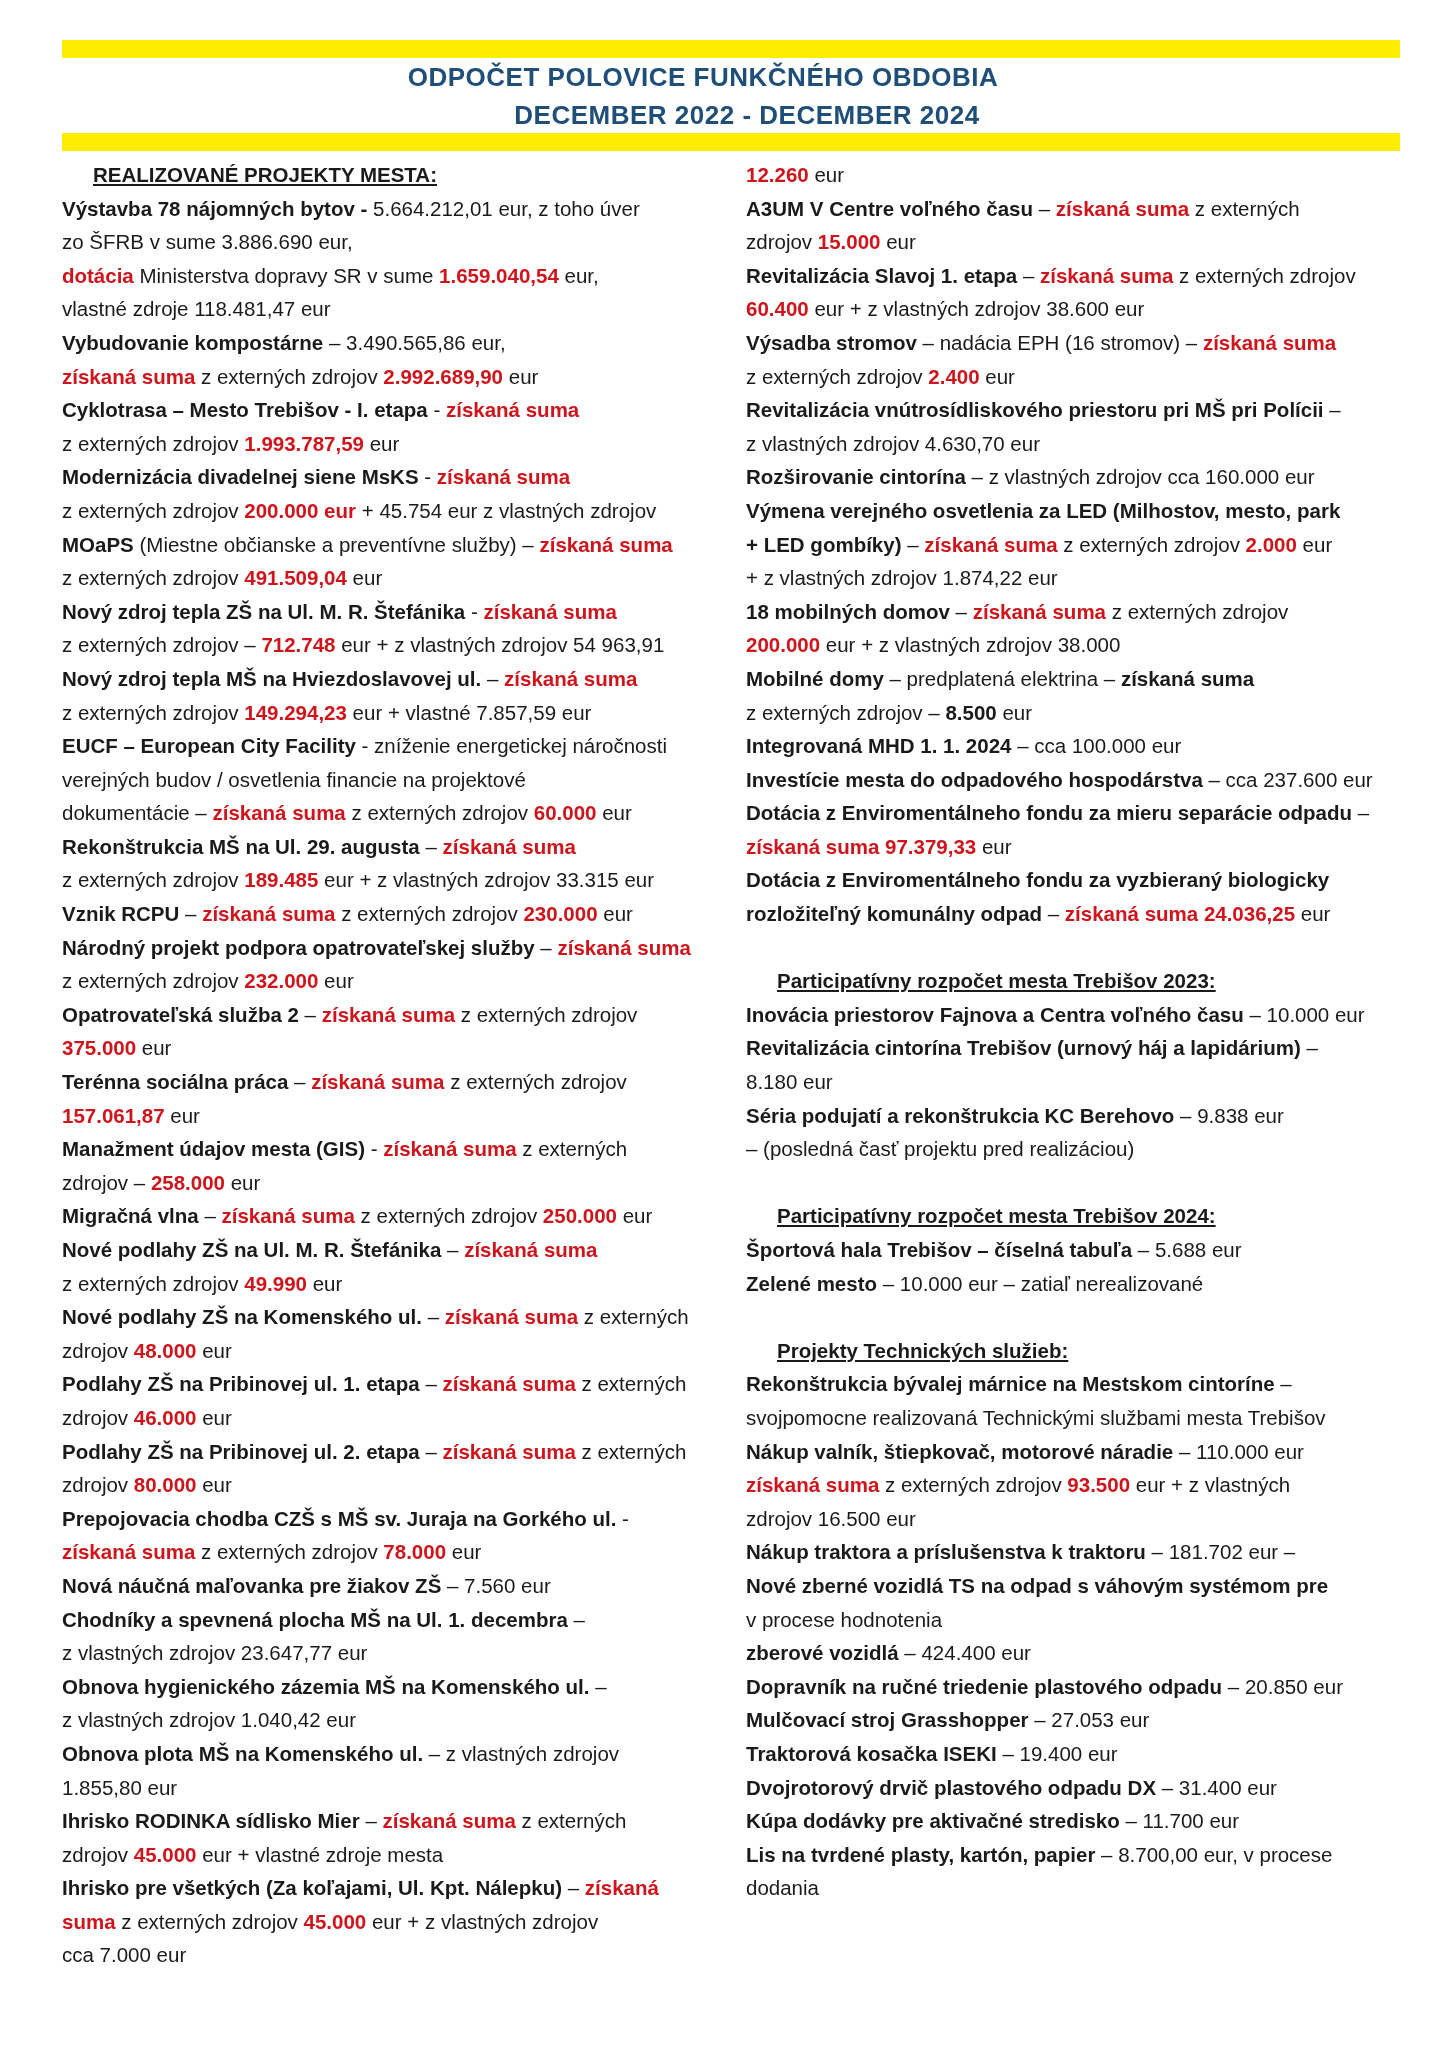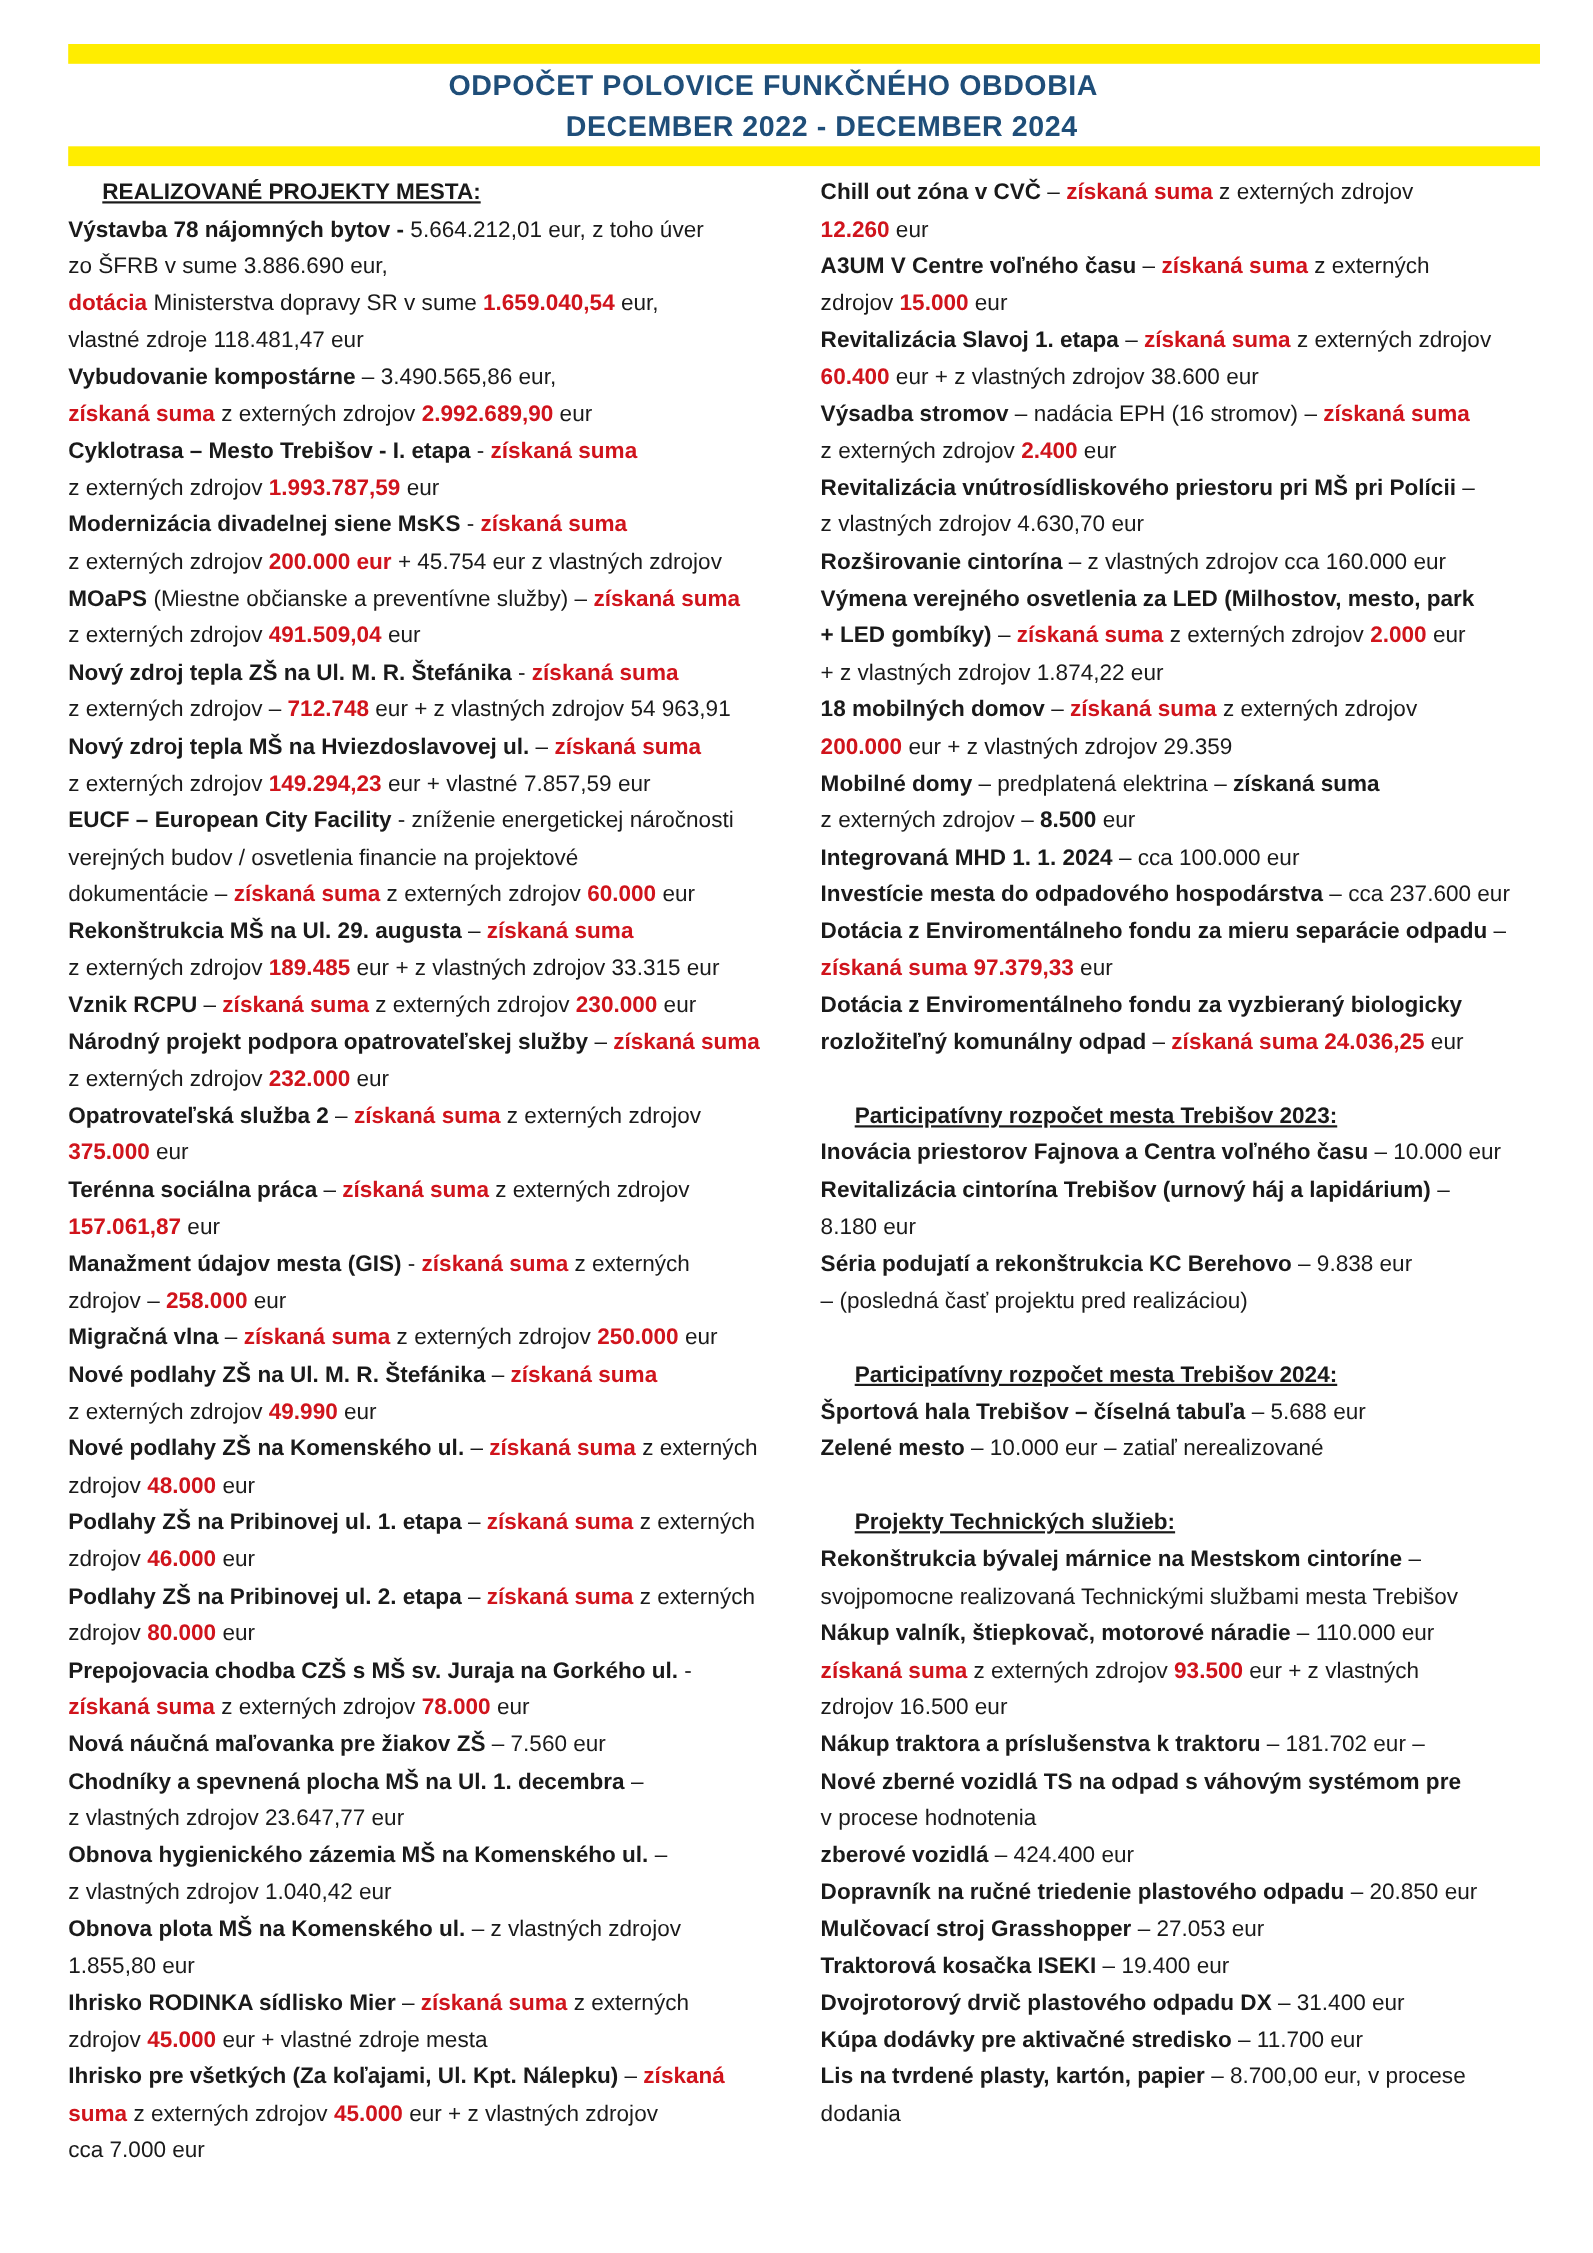--- a/index.html
+++ b/index.html
@@ -80,36 +80,35 @@
     <div class="line"><span class="seg-n">z vlastných zdrojov 1.040,42 eur</span></div>
     <div class="line"><span class="seg-b">Obnova plota MŠ na Komenského ul.</span><span class="seg-n"> – z vlastných zdrojov</span></div>
     <div class="line"><span class="seg-n">1.855,80 eur</span></div>
     <div class="line"><span class="seg-b">Ihrisko RODINKA sídlisko Mier</span><span class="seg-n"> – </span><span class="seg-r">získaná suma</span><span class="seg-n"> z externých</span></div>
     <div class="line"><span class="seg-n">zdrojov </span><span class="seg-r">45.000</span><span class="seg-n"> eur + vlastné zdroje mesta</span></div>
     <div class="line"><span class="seg-b">Ihrisko pre všetkých (Za koľajami, Ul. Kpt. Nálepku)</span><span class="seg-n"> – </span><span class="seg-r">získaná</span></div>
     <div class="line"><span class="seg-r">suma</span><span class="seg-n"> z externých zdrojov </span><span class="seg-r">45.000</span><span class="seg-n"> eur + z vlastných zdrojov</span></div>
     <div class="line"><span class="seg-n">cca 7.000 eur</span></div>
   </div>
 <div class="col right" id="col-right">
-    <div class="line"><span class="seg-b">Chill out zóna v CVČ</span><span class="seg-n"> – </span><span class="seg-r">získaná suma</span><span class="seg-n"> z externých zdrojov</span></div>
     <div class="line"><span class="seg-r">12.260</span><span class="seg-n"> eur</span></div>
     <div class="line"><span class="seg-b">A3UM V Centre voľného času</span><span class="seg-n"> – </span><span class="seg-r">získaná suma</span><span class="seg-n"> z externých</span></div>
     <div class="line"><span class="seg-n">zdrojov </span><span class="seg-r">15.000</span><span class="seg-n"> eur</span></div>
     <div class="line"><span class="seg-b">Revitalizácia Slavoj 1. etapa</span><span class="seg-n"> – </span><span class="seg-r">získaná suma</span><span class="seg-n"> z externých zdrojov</span></div>
     <div class="line"><span class="seg-r">60.400</span><span class="seg-n"> eur + z vlastných zdrojov 38.600 eur</span></div>
     <div class="line"><span class="seg-b">Výsadba stromov</span><span class="seg-n"> – nadácia EPH (16 stromov) – </span><span class="seg-r">získaná suma</span></div>
     <div class="line"><span class="seg-n">z externých zdrojov </span><span class="seg-r">2.400</span><span class="seg-n"> eur</span></div>
     <div class="line"><span class="seg-b">Revitalizácia vnútrosídliskového priestoru pri MŠ pri Polícii</span><span class="seg-n"> –</span></div>
     <div class="line"><span class="seg-n">z vlastných zdrojov 4.630,70 eur</span></div>
     <div class="line"><span class="seg-b">Rozširovanie cintorína</span><span class="seg-n"> – z vlastných zdrojov cca 160.000 eur</span></div>
     <div class="line"><span class="seg-b">Výmena verejného osvetlenia za LED (Milhostov, mesto, park</span></div>
     <div class="line"><span class="seg-b">+ LED gombíky)</span><span class="seg-n"> – </span><span class="seg-r">získaná suma</span><span class="seg-n"> z externých zdrojov </span><span class="seg-r">2.000</span><span class="seg-n"> eur</span></div>
     <div class="line"><span class="seg-n">+ z vlastných zdrojov 1.874,22 eur</span></div>
     <div class="line"><span class="seg-b">18 mobilných domov</span><span class="seg-n"> – </span><span class="seg-r">získaná suma</span><span class="seg-n"> z externých zdrojov</span></div>
-    <div class="line"><span class="seg-r">200.000</span><span class="seg-n"> eur + z vlastných zdrojov 29.359</span></div>
+    <div class="line"><span class="seg-r">200.000</span><span class="seg-n"> eur + z vlastných zdrojov 38.000</span></div>
     <div class="line"><span class="seg-b">Mobilné domy</span><span class="seg-n"> – predplatená elektrina – </span><span class="seg-b">získaná suma</span></div>
     <div class="line"><span class="seg-n">z externých zdrojov – </span><span class="seg-b">8.500</span><span class="seg-n"> eur</span></div>
     <div class="line"><span class="seg-b">Integrovaná MHD 1. 1. 2024</span><span class="seg-n"> – cca 100.000 eur</span></div>
     <div class="line"><span class="seg-b">Investície mesta do odpadového hospodárstva</span><span class="seg-n"> – cca 237.600 eur</span></div>
     <div class="line"><span class="seg-b">Dotácia z Enviromentálneho fondu za mieru separácie odpadu</span><span class="seg-n"> –</span></div>
     <div class="line"><span class="seg-r">získaná suma 97.379,33</span><span class="seg-n"> eur</span></div>
     <div class="line"><span class="seg-b">Dotácia z Enviromentálneho fondu za vyzbieraný biologicky</span></div>
     <div class="line"><span class="seg-b">rozložiteľný komunálny odpad</span><span class="seg-n"> – </span><span class="seg-r">získaná suma 24.036,25</span><span class="seg-n"> eur</span></div>
     <div class="gap"></div>
     <div class="line heading">Participatívny rozpočet mesta Trebišov 2023:</div>

